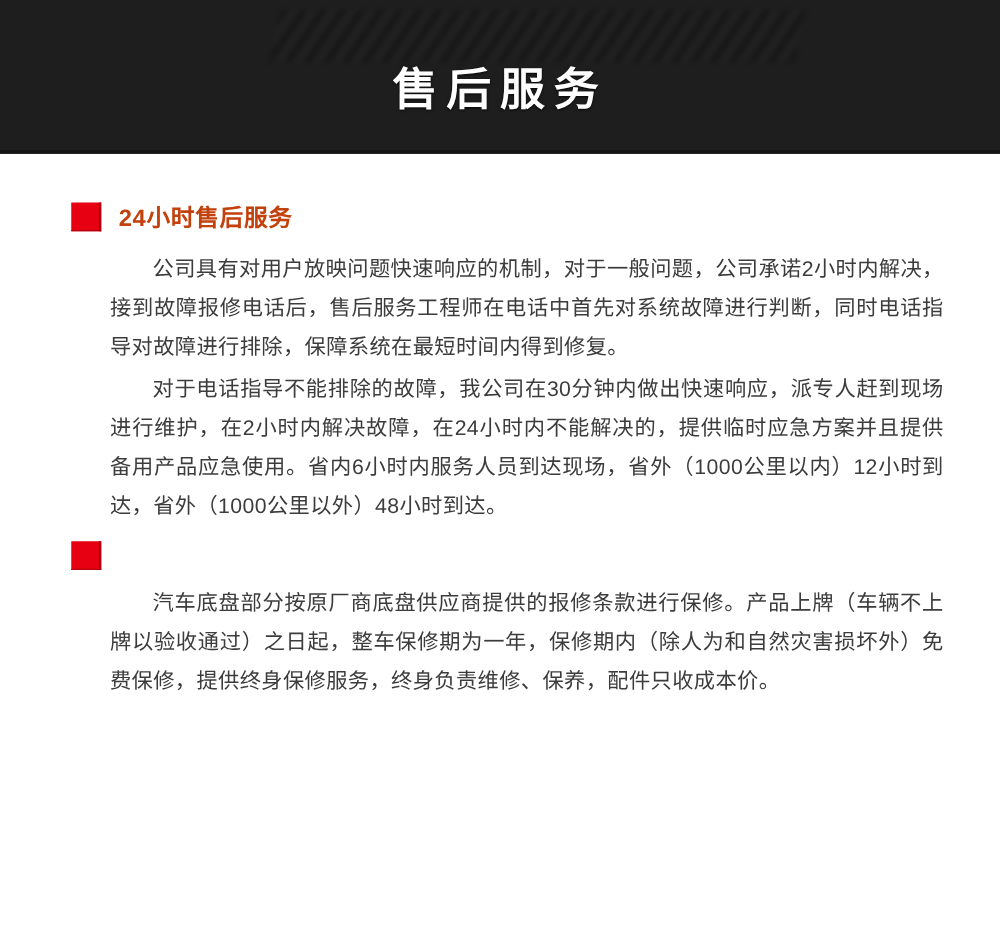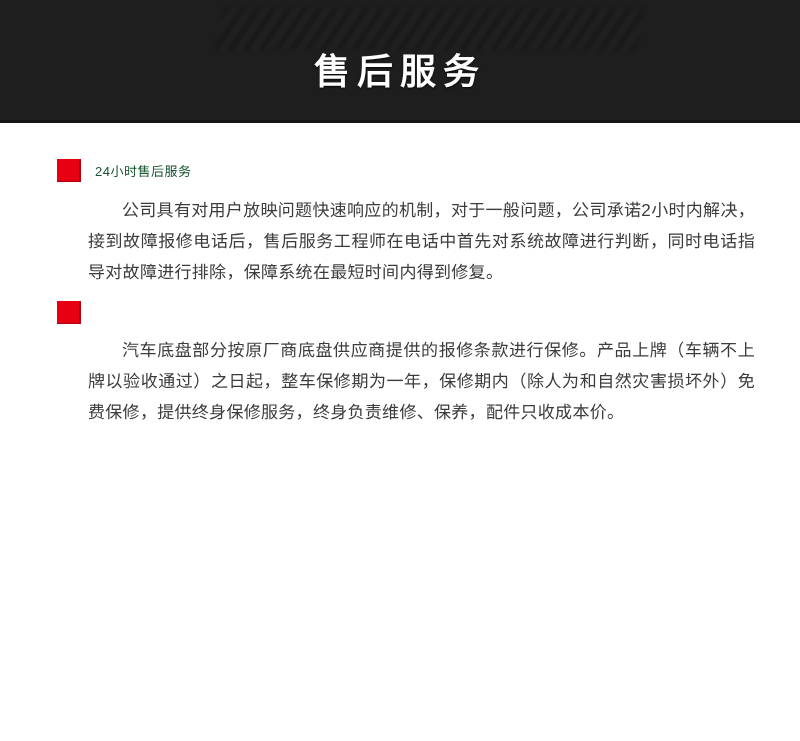--- a/index.html
+++ b/index.html
@@ -63,23 +63,23 @@
   }
   .bullet {
     width: 22px;
     height: 22px;
     background: #e60012;
     border-right: 2px solid #b4000e;
     border-bottom: 1px solid #b4000e;
     flex: 0 0 auto;
   }
   .section-title {
-    font-size: 13px;
-    font-weight: normal;
-    color: #14532d;
+    font-size: 19px;
+    font-weight: bold;
+    color: #c2410c;
     margin-left: 14px;
     letter-spacing: 0.5px;
   }
   .para {
     margin: 0 0 3px 31px;
     width: 667px;
     font-size: 17px;
     line-height: 31px;
     color: #3c3c3c;
     text-indent: 2em;
@@ -102,20 +102,21 @@
     <div class="section-head">
       <span class="bullet"></span>
       <span class="section-title">24小时售后服务</span>
     </div>
   </div>
 
 
   <div class="section">
     <div>
           <p class="para">公司具有对用户放映问题快速响应的机制，对于一般问题，公司承诺2小时内解决，接到故障报修电话后，售后服务工程师在电话中首先对系统故障进行判断，同时电话指导对故障进行排除，保障系统在最短时间内得到修复。</p>
+          <p class="para">对于电话指导不能排除的故障，我公司在30分钟内做出快速响应，派专人赶到现场进行维护，在2小时内解决故障，在24小时内不能解决的，提供临时应急方案并且提供备用产品应急使用。省内6小时内服务人员到达现场，省外（1000公里以内）12小时到达，省外（1000公里以外）48小时到达。</p>
         </div>
   </div>
 
   <div class="section">
     <div class="section-head">
       <span class="bullet"></span>
     </div>
     <div>
           <p class="para">汽车底盘部分按原厂商底盘供应商提供的报修条款进行保修。产品上牌（车辆不上牌以验收通过）之日起，整车保修期为一年，保修期内（除人为和自然灾害损坏外）免费保修，提供终身保修服务，终身负责维修、保养，配件只收成本价。</p>
         </div>

